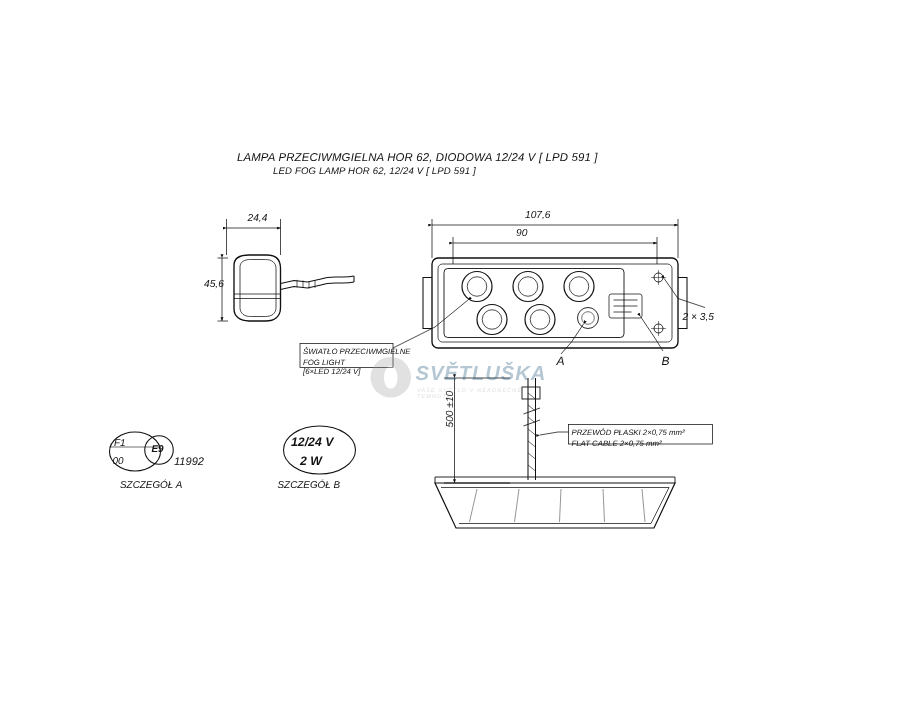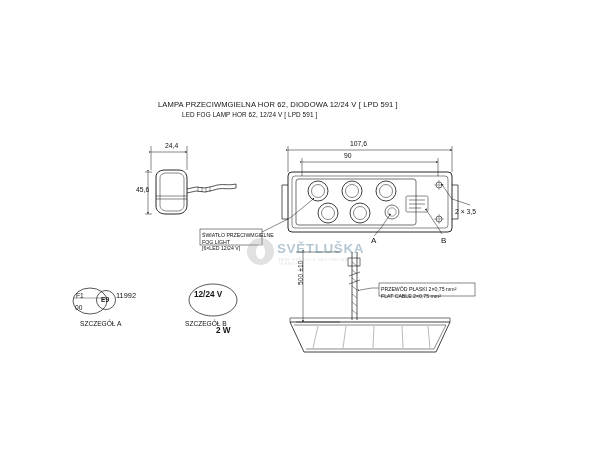--- a/index.html
+++ b/index.html
@@ -14,20 +14,21 @@
     font-family: "Liberation Sans", sans-serif;
     color: #000000;
     overflow: hidden;
   }
   #stage {
     position: absolute;
     left: 0; top: 0;
     width: 600px;
     height: 367px;
     background: #ffffff;
+    font-style: italic;
   }
   .txt {
     position: absolute;
     font-family: "Liberation Sans", sans-serif;
     color: #111;
     white-space: nowrap;
     line-height: 1.15;
   }
   
   #title-main {
@@ -58,26 +59,26 @@
   
   .letter { font-size: 8px; font-weight: normal; }
   #letter-A { left: 371px; top: 236px; }
   #letter-B { left: 441px; top: 236px; }
   
   .detail-cap { font-size: 6.6px; }
   #cap-a { left: 80px; top: 320px; }
   #cap-b { left: 185px; top: 320px; }
   
   #detB-1 { left: 194px; top: 290px; font-size: 8.2px; font-weight: bold; text-align: right; }
-  #detB-2 { left: 216px; top: 303px; font-size: 8.2px; font-weight: bold; margin-top: 23px; }
+  #detB-2 { left: 200px; top: 303px; font-size: 8.2px; font-weight: bold; }
   
   #detA-f1 { left: 76px; top: 292px; font-size: 6.6px; }
   #detA-00 { left: 75px; top: 304px; font-size: 6.6px; }
   #detA-e9 { left: 101px; top: 296px; font-size: 6.6px; font-weight: bold; }
-  #detA-num { left: 116px; top: 292px; font-size: 7.4px; }
+  #detA-num { left: 116px; top: 304px; font-size: 7.4px; }
   
   #watermark {
     position: absolute;
     left: 247px; top: 236px;
     width: 115px; height: 34px;
     opacity: 0.30;
   }
   #wm-text {
     position: absolute;
     left: 30px; top: 5px;

